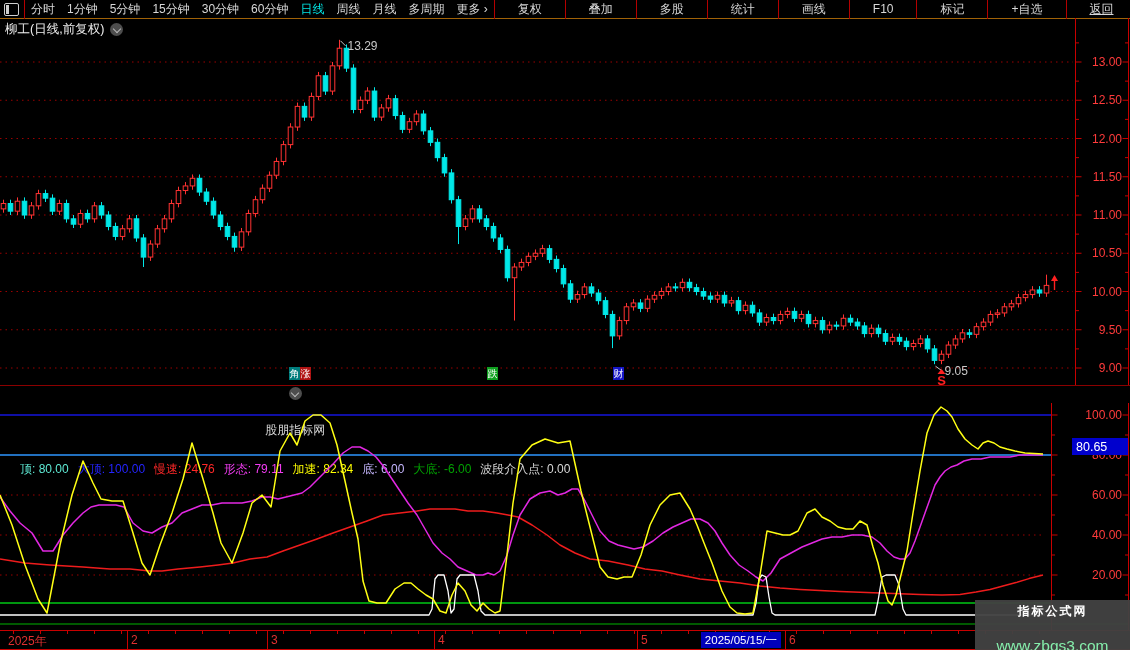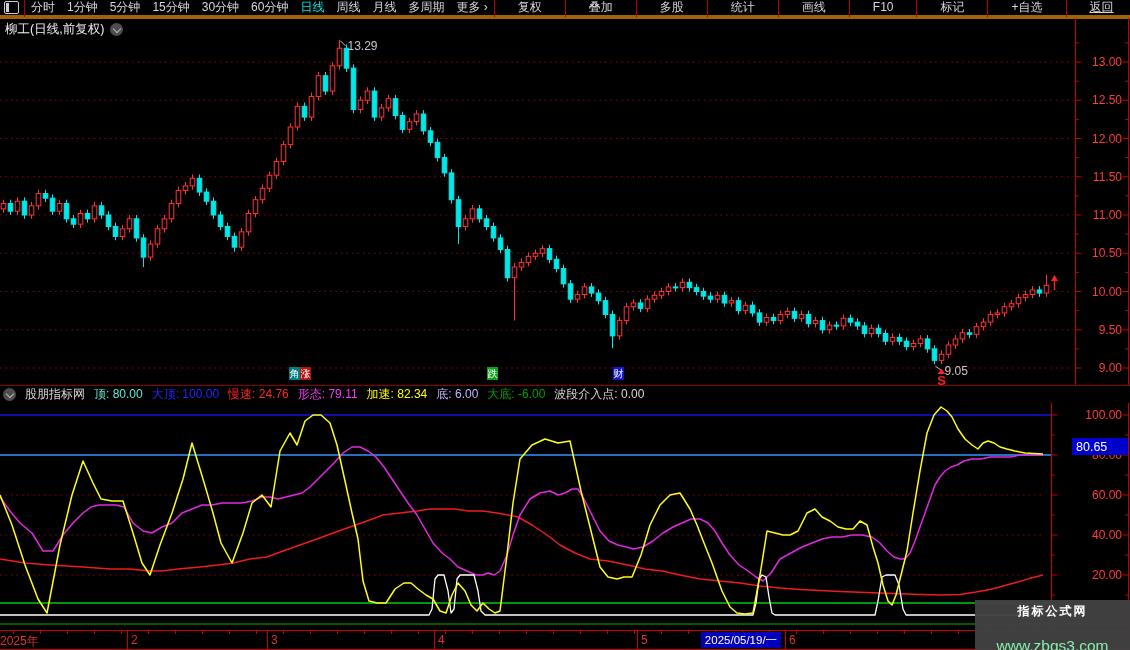--- a/index.html
+++ b/index.html
@@ -1,37 +1,37 @@
 <!DOCTYPE html>
 <html><head>
 <meta charset="utf-8">
 <style>
   html,body{margin:0;padding:0;background:#000;}
   #app{position:relative;width:1130px;height:650px;background:#000;overflow:hidden;
        font-family:"Liberation Sans","DejaVu Sans",sans-serif;}
   
   #menubar{position:absolute;top:0;left:0;width:1130px;height:19px;display:flex;align-items:center;
-           border-bottom:4px solid #a16207;font-size:12px;color:#d8d8d8;box-sizing:border-box;}
+           border-bottom:1px solid #a16207;font-size:12px;color:#d8d8d8;box-sizing:border-box;}
   #winicon{width:13px;height:11px;border:1px solid #cfcfcf;border-radius:2px;margin:0 5px 0 4px;position:relative;flex:none;}
   #winicon::after{content:"";position:absolute;left:1px;top:1px;bottom:1px;width:3px;background:#cfcfcf;}
   .vdiv{width:1px;height:19px;background:#b40000;flex:none;}
   .mitem{padding:0 6px;cursor:default;white-space:nowrap;}
   .mitem.active{color:#00e5e5;}
   #menuright{margin-left:auto;display:flex;height:19px;align-items:center;margin-right:7px;}
   .rmitem{padding:0 23px;border-left:1px solid #b40000;line-height:19px;white-space:nowrap;}
   .rmitem:last-child{border-right:1px solid #b40000;text-decoration:underline;}
   
   #titlebar{position:absolute;top:21px;left:5px;height:16px;display:flex;align-items:center;gap:6px;
             font-size:12.5px;color:#efefef;}
   .chev{width:13px;height:13px;border-radius:50%;background:#4d4d4d;position:relative;flex:none;}
   .chev::after{content:"";position:absolute;left:3.5px;top:3px;width:5px;height:5px;
                border-right:1.6px solid #b8b8b8;border-bottom:1.6px solid #b8b8b8;transform:rotate(45deg);}
   
-  #indhdr{position:absolute;top:387px;left:3px;height:15px;display:flex;align-items:center;gap:9px;
-          font-size:12px;white-space:nowrap;}
+  #indhdr{position:absolute;top:387px;left:20px;height:15px;display:flex;align-items:center;gap:22px;
+          font-size:12px;white-space:nowrap;flex-direction:column;}
   #indhdr .title{color:#d8d8d8;}
   
   #timeline{position:absolute;top:630px;left:0;width:1130px;height:20px;box-sizing:border-box;
             border-top:1px solid #c80000;border-bottom:1px solid #c80000;background:#000;}
   .tlabel{position:absolute;top:2px;font-size:12px;color:#e03030;white-space:nowrap;}
   .tdiv{position:absolute;top:0;bottom:0;width:1px;background:#c80000;}
   .ttick{position:absolute;top:0;width:1px;height:3px;background:#c80000;}
   #tl-highlight{position:absolute;top:1px;height:16px;background:#0000bb;color:#fff;font-size:11.5px;
                 text-align:center;line-height:16px;}
   
@@ -865,27 +865,27 @@
       <div class="ttick" style="left: 931px;"></div>
       <div class="ttick" style="left: 958px;"></div>
       <div class="ttick" style="left: 985px;"></div>
       <div class="ttick" style="left: 1012px;"></div>
       <div class="ttick" style="left: 1039px;"></div>
       <div class="tdiv" style="left: 127px;"></div>
       <div class="tdiv" style="left: 267px;"></div>
       <div class="tdiv" style="left: 434px;"></div>
       <div class="tdiv" style="left: 637px;"></div>
       <div class="tdiv" style="left: 785px;"></div>
-      <span class="tlabel" style="left: 0;">2025年</span>
+      <span class="tlabel" style="left: 8px;">2025年</span>
       <span class="tlabel" style="left: 131px;">2</span>
       <span class="tlabel" style="left: 271px;">3</span>
       <span class="tlabel" style="left: 438px;">4</span>
       <span class="tlabel" style="left: 641px;">5</span>
       <span class="tlabel" style="left: 789px;">6</span>
-      <div id="tl-highlight" style="left: 701px; width: 80px;">2025/05/19/一</div>
+      <div id="tl-highlight" style="left: 701px; width: 80px;">2025/05/15/一</div>
     </div>
 
   <div id="watermark">
     <div class="l1">指标公式网</div>
     <div class="l2">www.zbgs3.com</div>
   </div>
 
 </div>
 
 </body></html>

